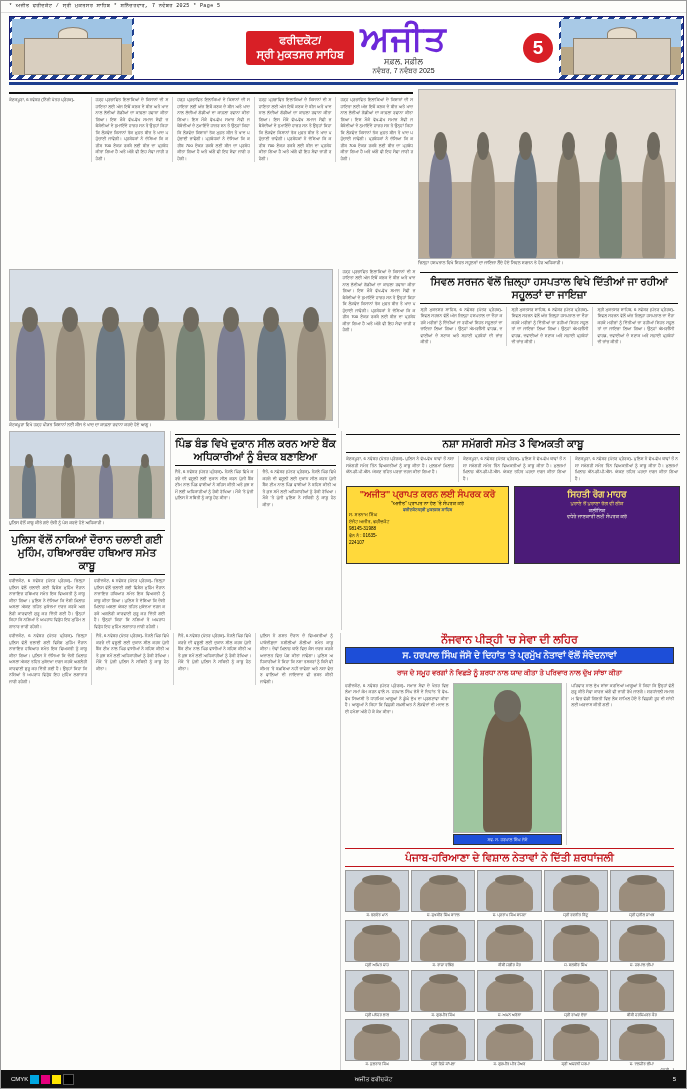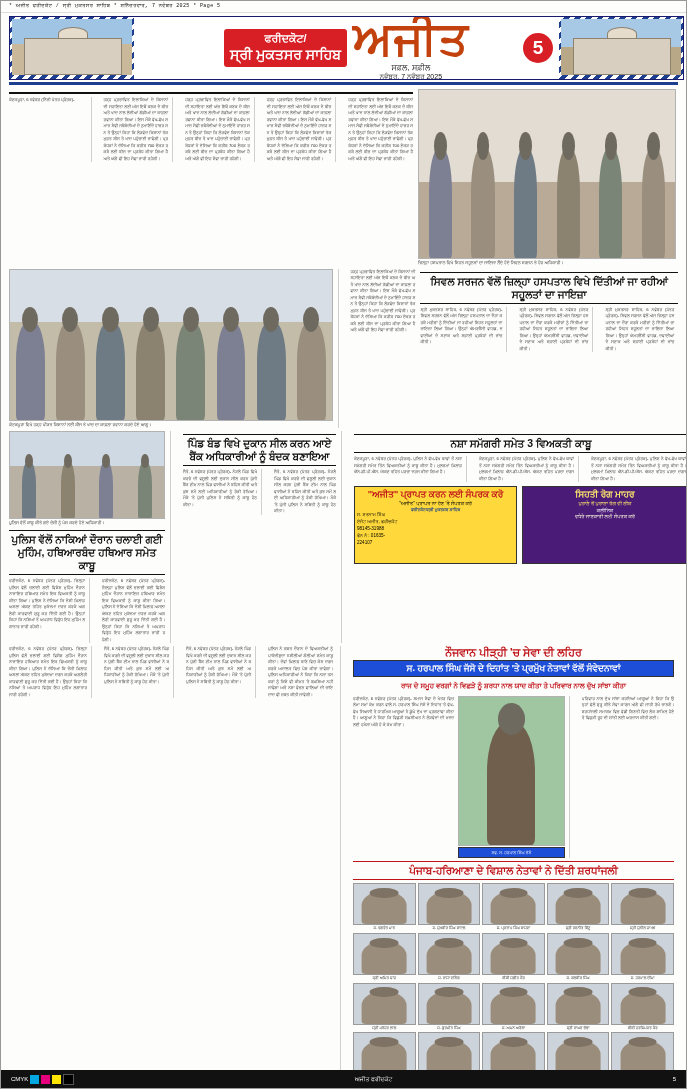--- a/index.html
+++ b/index.html
@@ -25,43 +25,43 @@
   .mh-photo .bldg{position:absolute;bottom:0;left:10%;width:80%;height:62%;background:#d9cfc0;border:1px solid #8d8170;}
   .mh-photo .dome{position:absolute;bottom:60%;left:38%;width:24%;height:22%;background:#e6dccb;border-radius:50% 50% 0 0;border:1px solid #8d8170;}
   .mh-center{
     position:absolute;left:124px;right:124px;top:0;bottom:0;background:#ffffff;
     display:flex;align-items:center;justify-content:center;
   }
   .mh-redbox{
     background:#d81f26;color:#fff;border-radius:3px;padding:3px 6px;text-align:center;
     font-size:11px;font-weight:bold;line-height:1.25;margin-right:6px;min-width:96px;
   }
-  .mh-redbox .l2{font-size:14px;font-weight:bold;}
-  .mh-title{font-size:46px;font-weight:bold;color:#c2410c;letter-spacing:1px;line-height:1;}
+  .mh-redbox .l2{font-size:11px;font-weight:bold;}
+  .mh-title{font-size:34px;font-weight:bold;color:#6d28d9;letter-spacing:1px;line-height:1;}
   .mh-sub{font-size:8px;color:#111;text-align:center;margin-top:2px;}
   .mh-dateline{font-size:7px;color:#111;text-align:center;}
   .mh-circle{
     position:absolute;right:128px;top:14px;width:30px;height:30px;border-radius:50%;
     background:#d81f26;color:#fff;font-size:19px;font-weight:bold;display:flex;
     align-items:center;justify-content:center;border:2px solid #fff;
   }
   .rulebar{height:3px;background:#1e3f8f;margin:2px 8px 0 8px;}
   
   .sheet{position:relative;margin:4px 8px 0 8px;}
   .row{display:flex;gap:5px;}
   .col{box-sizing:border-box;}
   .hl{
     font-weight:bold;color:#111;line-height:1.15;
   }
   .headline-main{font-size:25px;letter-spacing:.3px;text-align:left;}
   .thickrule{border-top:2px solid #111;margin:3px 0;}
   
   .txt{font-size:4.2px;line-height:1.55;color:#2a2a2a;text-align:justify;word-break:break-all;
        font-family:"Liberation Sans",sans-serif;hyphens:auto;}
-  .colrule{border-left:1px solid #cfcfcf;padding-left:12px;}
+  .colrule{border-left:1px solid #cfcfcf;padding-left:4px;}
   
   .photo{position:relative;background:#cfcfcf;overflow:hidden;border:1px solid #b2b2b2;}
   .cap{font-size:4.3px;color:#222;line-height:1.3;padding:1px 0;}
   .ph-sky{background:linear-gradient(180deg,#cfd9e4 0 40%,#b9b2a4 40% 100%);}
   .ph-room{background:linear-gradient(180deg,#e3dcd2 0 55%,#b8aa97 55% 100%);}
   .ph-grp{background:linear-gradient(180deg,#d7dee6 0 35%,#c3bca9 35% 100%);}
   .ppl{position:absolute;bottom:0;width:100%;height:72%;display:flex;align-items:flex-end;justify-content:space-around;}
   .pn{width:9%;height:90%;background:#8c8577;border-radius:40% 40% 6% 6%;position:relative;}
   .pn::before{content:"";position:absolute;top:-16%;left:22%;width:56%;height:26%;border-radius:50%;background:#6f6a5f;}
   .pn.t1{background:#7d7f93}.pn.t2{background:#9a8f7e}.pn.t3{background:#6e7a84}

